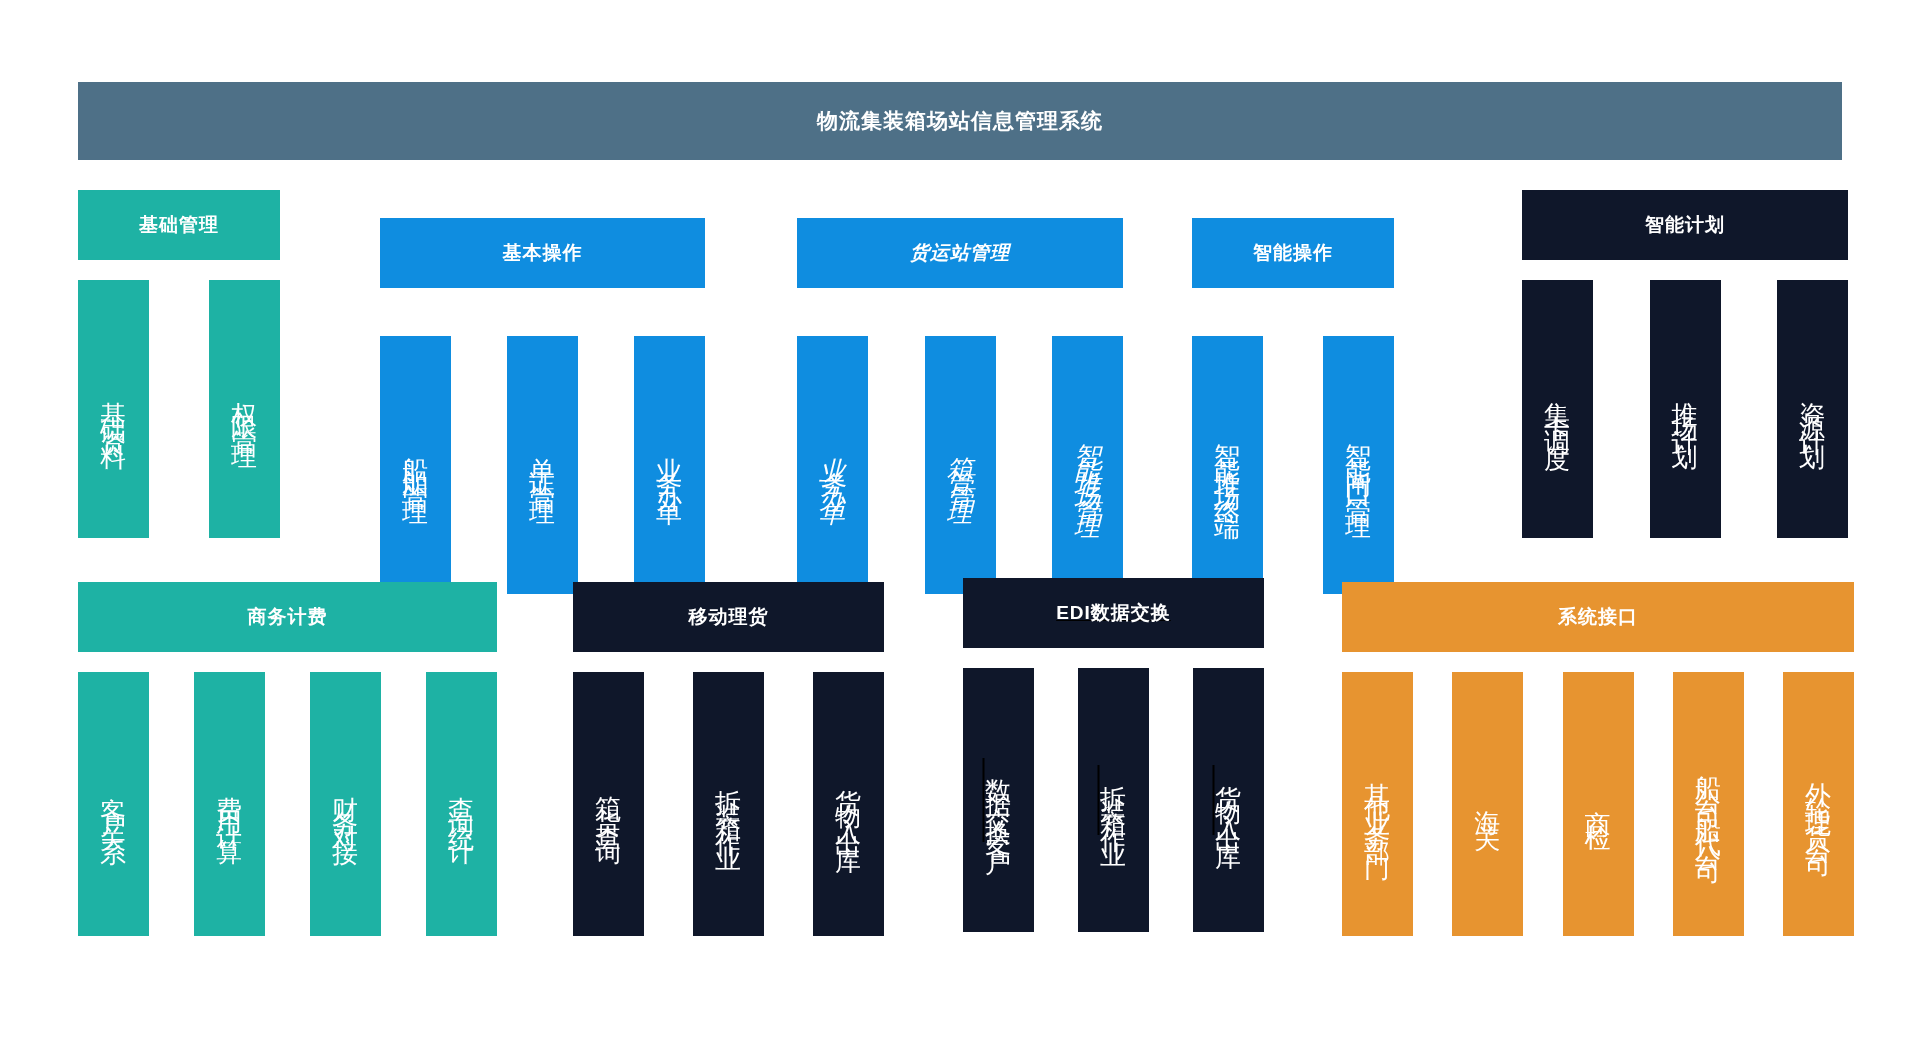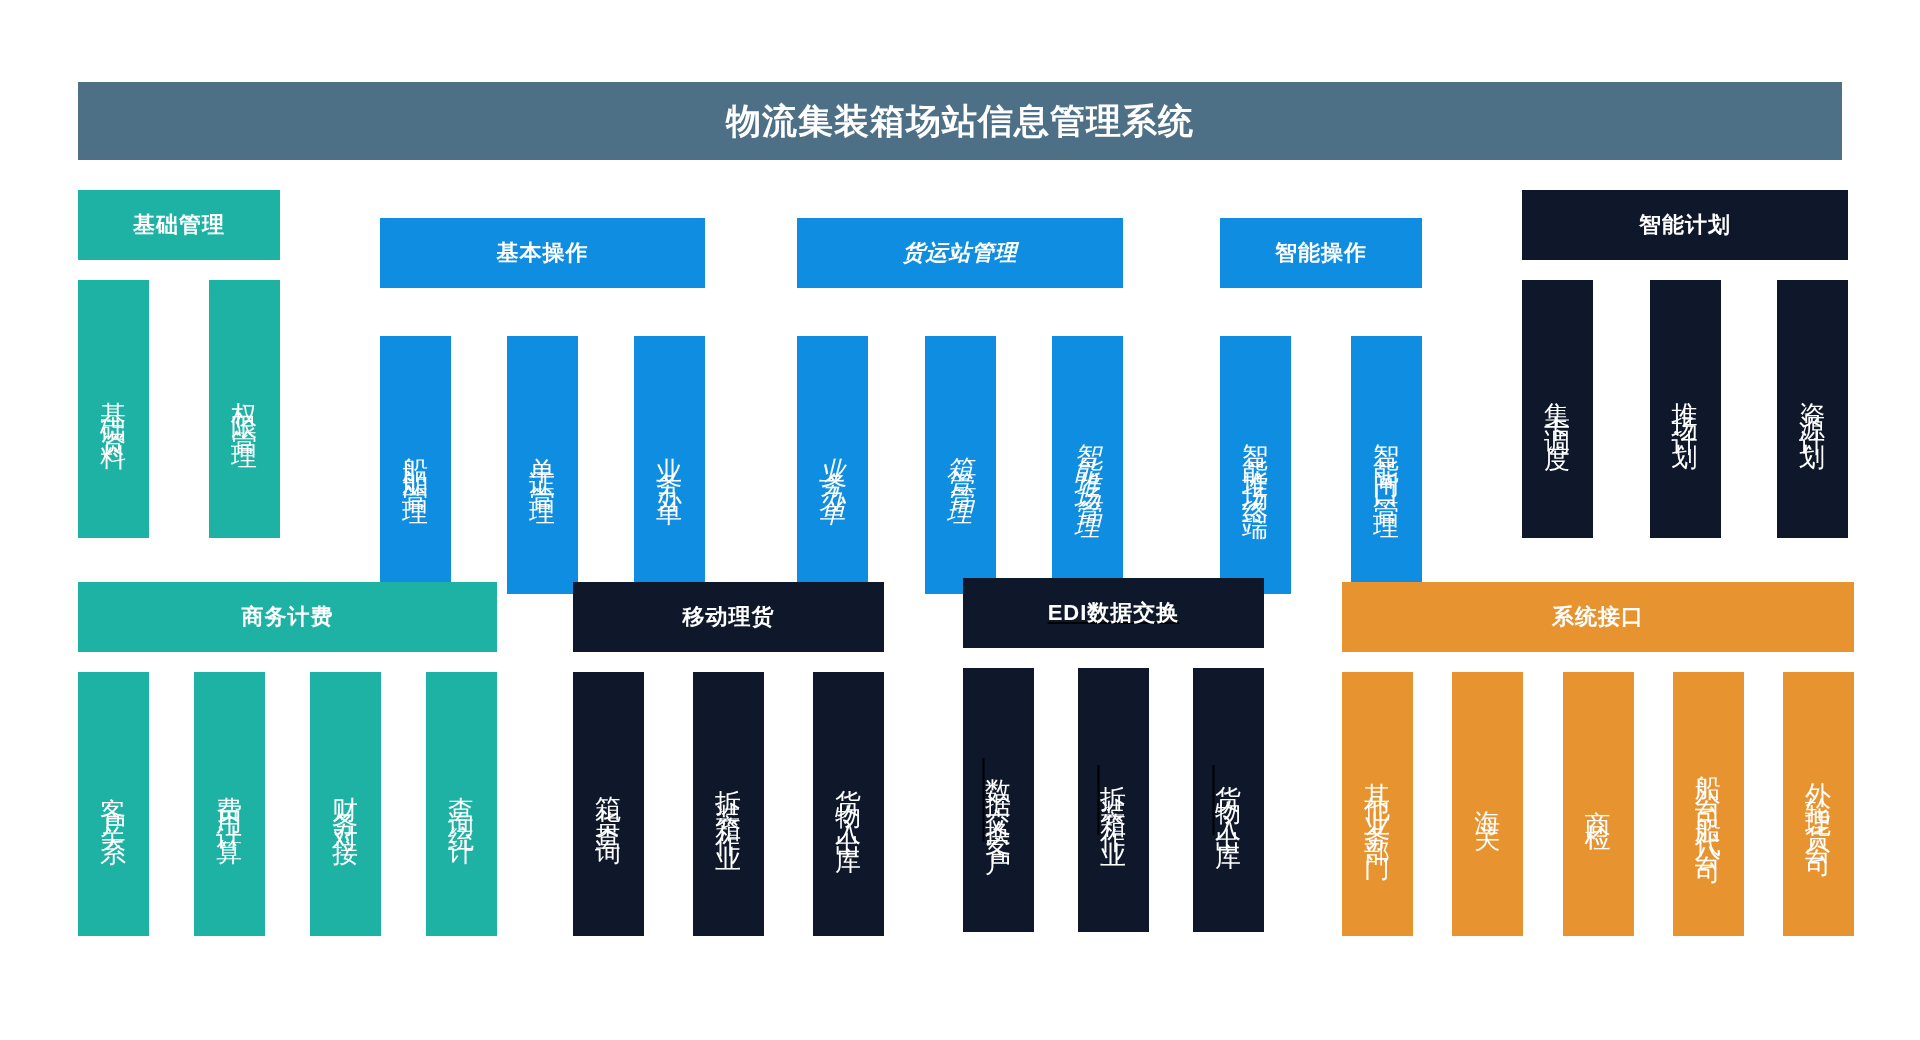--- a/index.html
+++ b/index.html
@@ -2,27 +2,27 @@
 <html><head>
 <meta charset="utf-8">
 <style>
   html,body { margin:0; padding:0; background:#ffffff; }
   body { font-family:"Liberation Sans","DejaVu Sans",sans-serif; }
   .canvas { position:relative; width:1920px; height:1040px; background:#ffffff; overflow:hidden; }
 
   .banner {
     position:absolute; left:78px; top:82px; width:1764px; height:78px;
     display:flex; align-items:center; justify-content:center;
-    color:#ffffff; font-size:35px; font-weight:bold; letter-spacing:1px;
+    color:#ffffff; font-size:21px; font-weight:bold; letter-spacing:1px;
   }
 
   .group { position:absolute; }
   .ghead {
     height:70px; display:flex; align-items:center; justify-content:center;
-    color:#ffffff; font-size:22px; font-weight:bold; letter-spacing:1px;
+    color:#ffffff; font-size:19px; font-weight:bold; letter-spacing:1px;
   }
   .cols { display:flex; justify-content:space-between; margin-top:20px; }
   .col {
     width:71px; height:258px;
     display:flex; align-items:center; justify-content:center;
     color:#ffffff;
   }
   .row2 .col { height:264px; }
   .vtext {
     writing-mode:vertical-rl; text-orientation:upright;
@@ -80,21 +80,21 @@
         </div>
       <div class="col blue">
           <span class="vtext">箱管管理</span>
         </div>
       <div class="col blue">
           <span class="vtext">智能堆场管理</span>
         </div>
     </div>
   </div>
 
-  <div class="group row1" style="left:1220px; top:190px; width:202px;">
+  <div class="group row1" style="left:1192px; top:190px; width:202px;">
     <div class="ghead blue">智能操作</div>
     <div class="cols">
       <div class="col blue">
           <span class="vtext">智能堆场终端</span>
         </div>
       <div class="col blue">
           <span class="vtext">智能闸口管理</span>
         </div>
     </div>
   </div>

